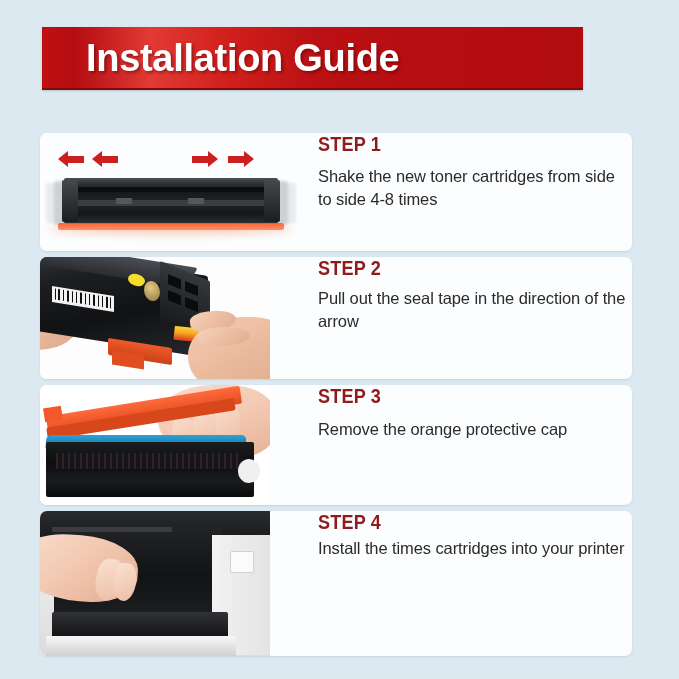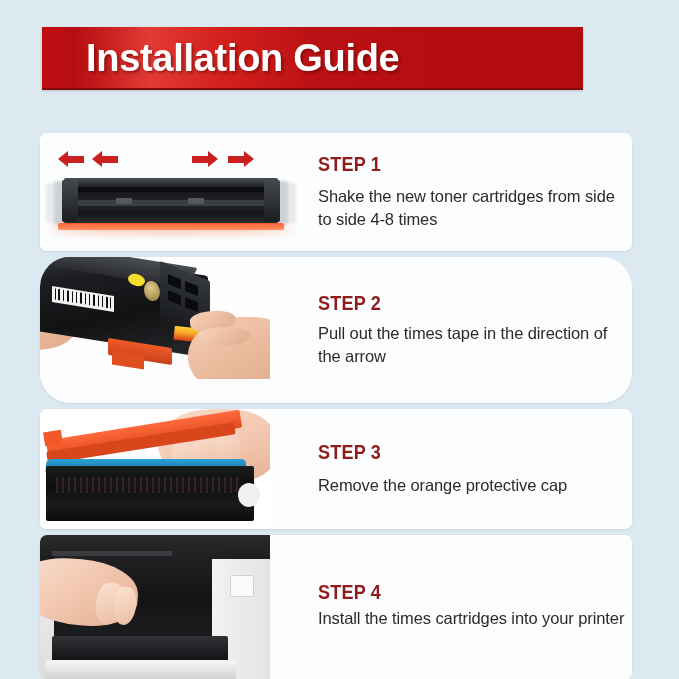--- a/index.html
+++ b/index.html
@@ -73,21 +73,21 @@
   .card-media {
     position: relative;
     flex: 0 0 auto;
     overflow: hidden;
     background: #fbfdfe;
   }
   .card-body {
     flex: 1 1 auto;
     display: flex;
     flex-direction: column;
-    justify-content: center;
+    justify-content: flex-start;
   }
   .step-label {
     font-family: "Liberation Sans Narrow", "Liberation Sans", sans-serif;
     font-weight: bold;
     font-size: 21px;
     letter-spacing: 0.2px;
     color: #8e1c1c;
     transform: scaleX(0.86);
     transform-origin: left center;
     margin: 0 0 9px 0;
@@ -103,21 +103,21 @@
     letter-spacing: -0.1px;
   }
 
   
   #card-1 { height: 118px; }
   #card-1 .card-media { width: 265px; height: 118px; }
   #card-1 .card-body { padding: 0 0 0 13px; }
   #card-1 .step-label { margin-bottom: 11px; }
 
   
-  #card-2 { height: 146px; border-radius: 30px; }
+  #card-2 { height: 122px; }
   #card-2 .card-media { width: 230px; height: 122px; }
   #card-2 .card-body { padding: 0 0 0 48px; }
 
   
   #card-3 { height: 120px; }
   #card-3 .card-media { width: 230px; height: 120px; }
   #card-3 .card-body { padding: 0 0 0 48px; }
   #card-3 .step-label { margin-bottom: 12px; }
 
   
@@ -581,21 +581,21 @@
           <span class="orange-foot"></span>
           <span class="orange-foot2"></span>
           <span class="seal"></span>
           <span class="hand"></span>
           <span class="finger" style="left:150px; top:54px; width:46px; height:20px; transform:rotate(-6deg)"></span>
           <span class="finger" style="left:158px; top:70px; width:52px; height:19px; transform:rotate(-3deg)"></span>
         </div>
       </div>
       <div class="card-body">
         <div class="step-label">STEP 2</div>
-        <div class="step-desc">Pull out the times tape in the direction of the arrow</div>
+        <div class="step-desc">Pull out the seal tape in the direction of the arrow</div>
       </div>
     </div>
 
     <div class="card" id="card-3">
       <div class="card-media">
         <div class="s3">
           <span class="hand3"></span>
           <span class="finger3" style="right:30px; top:16px; width:26px; height:46px;"></span>
           <span class="finger3" style="right:54px; top:22px; width:24px; height:44px;"></span>
           <span class="finger3" style="right:76px; top:30px; width:22px; height:38px;"></span>

